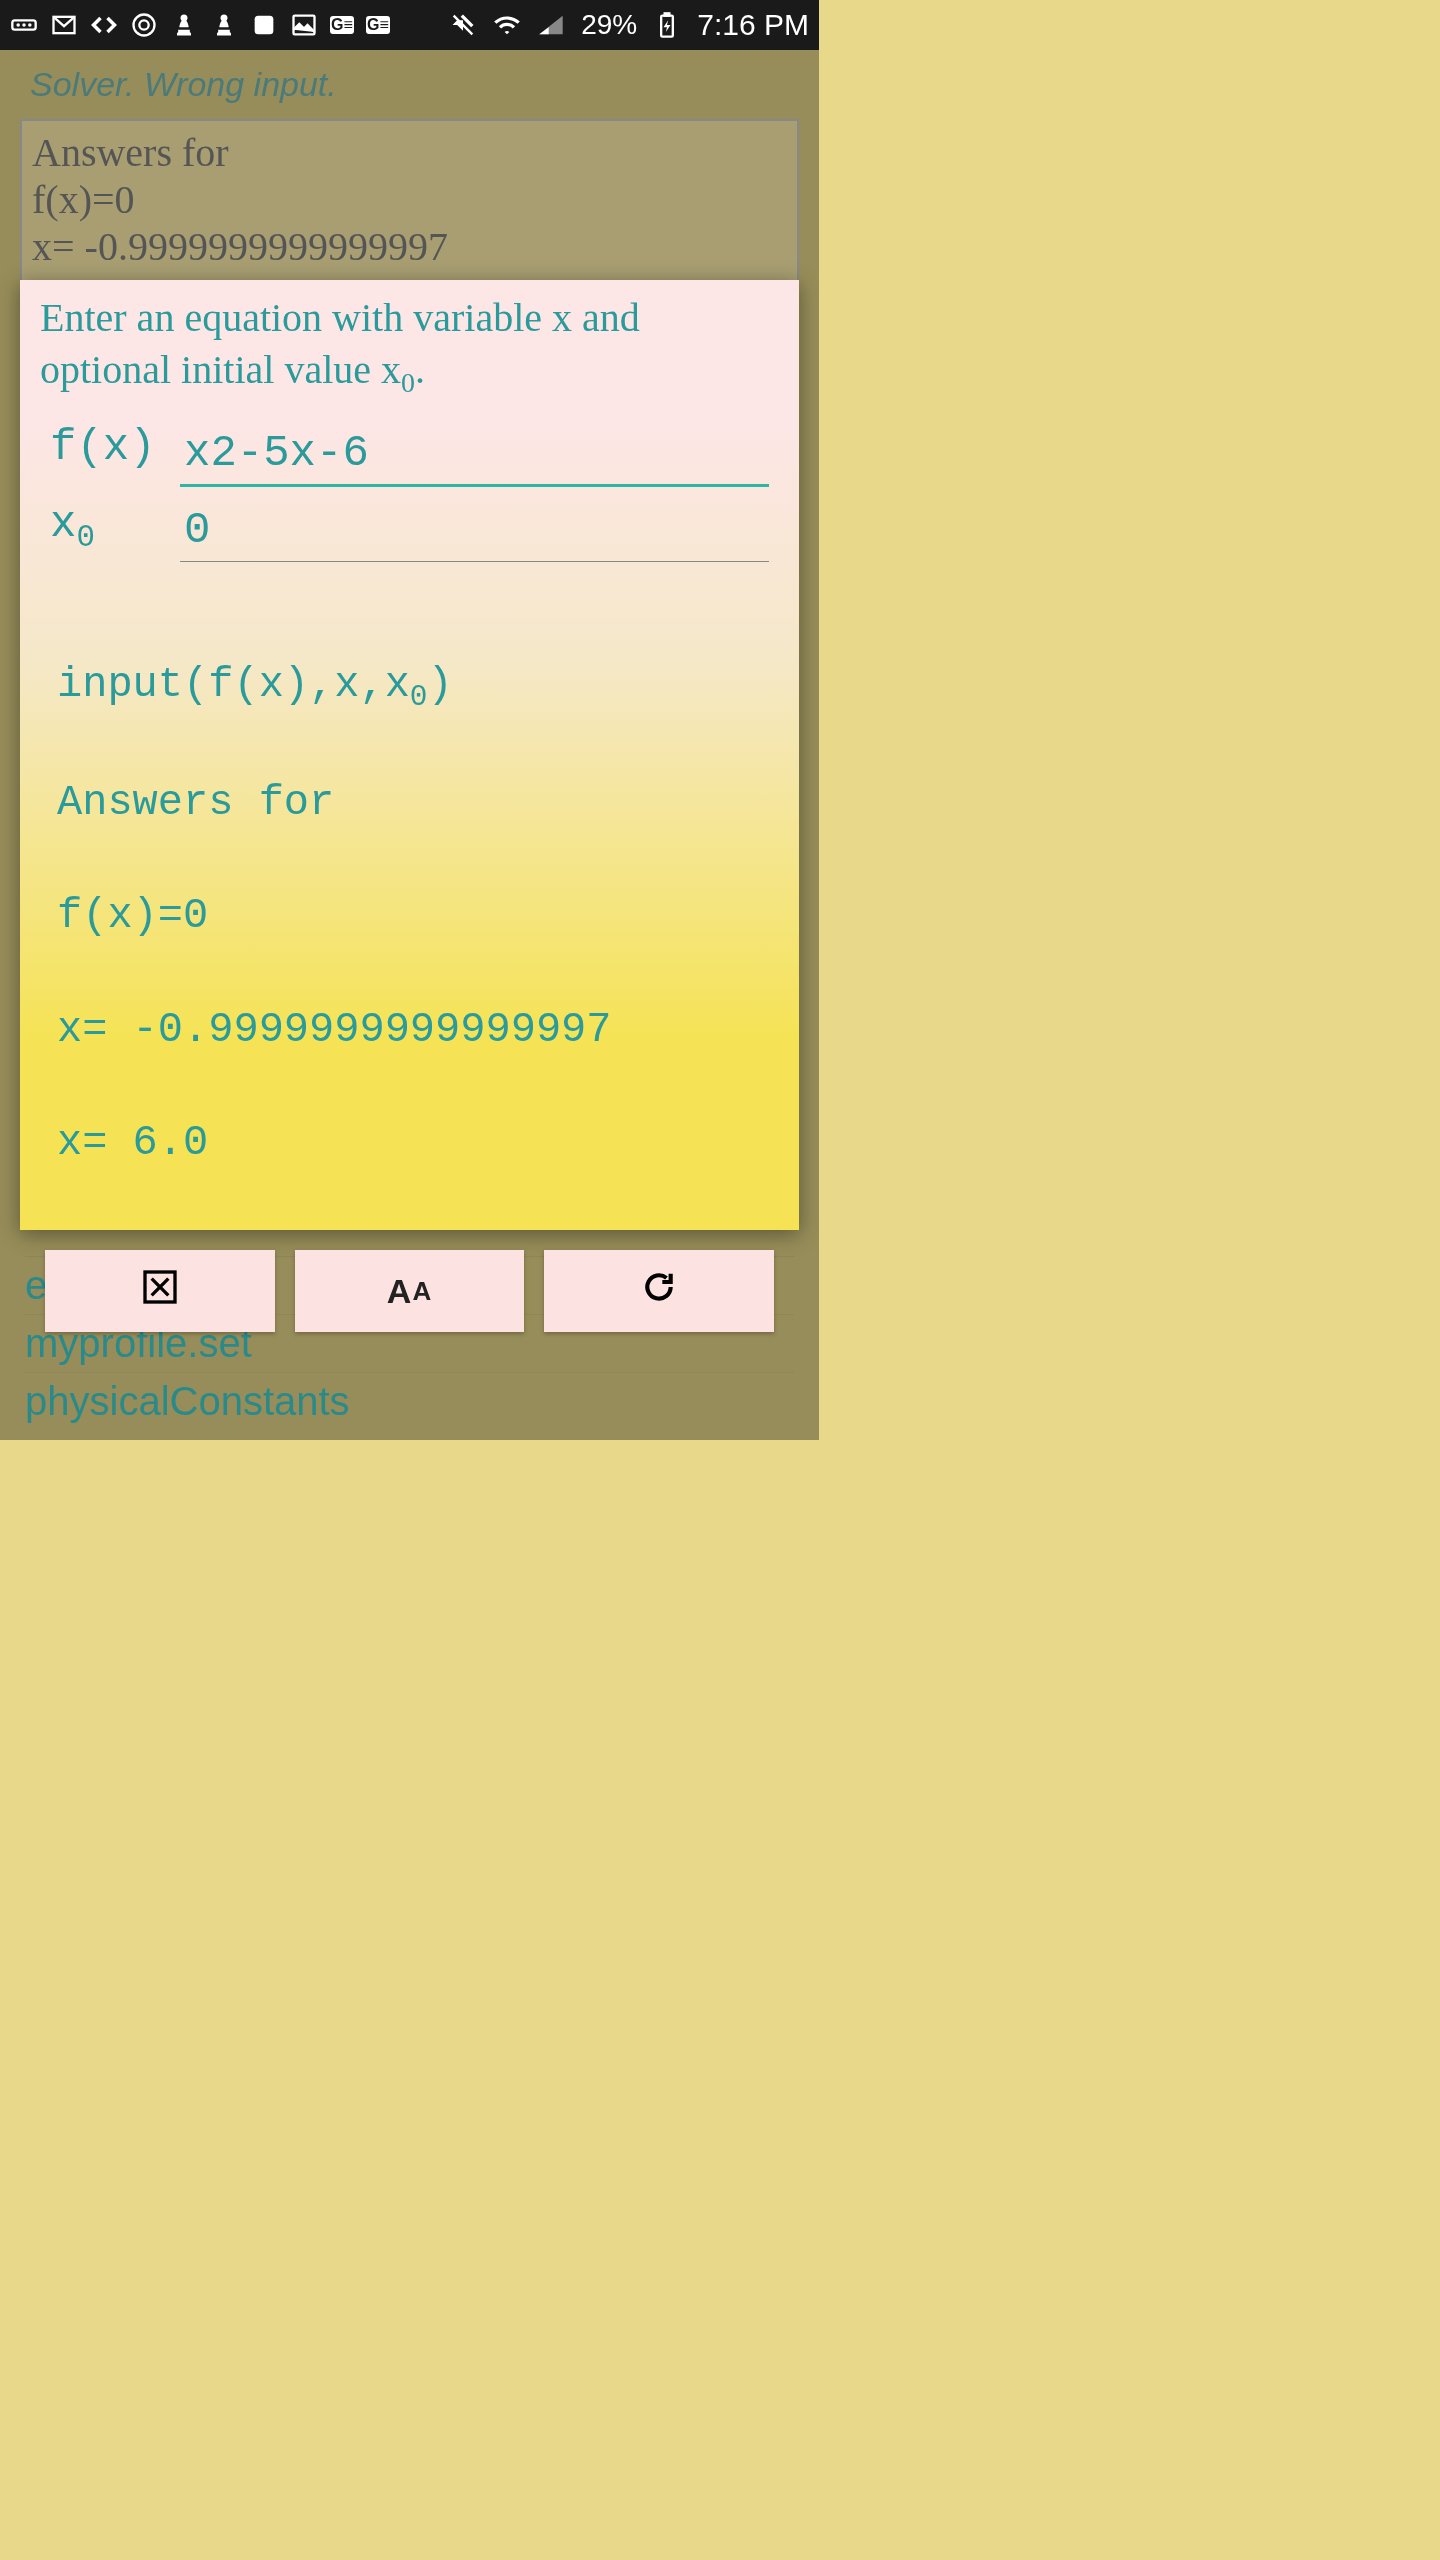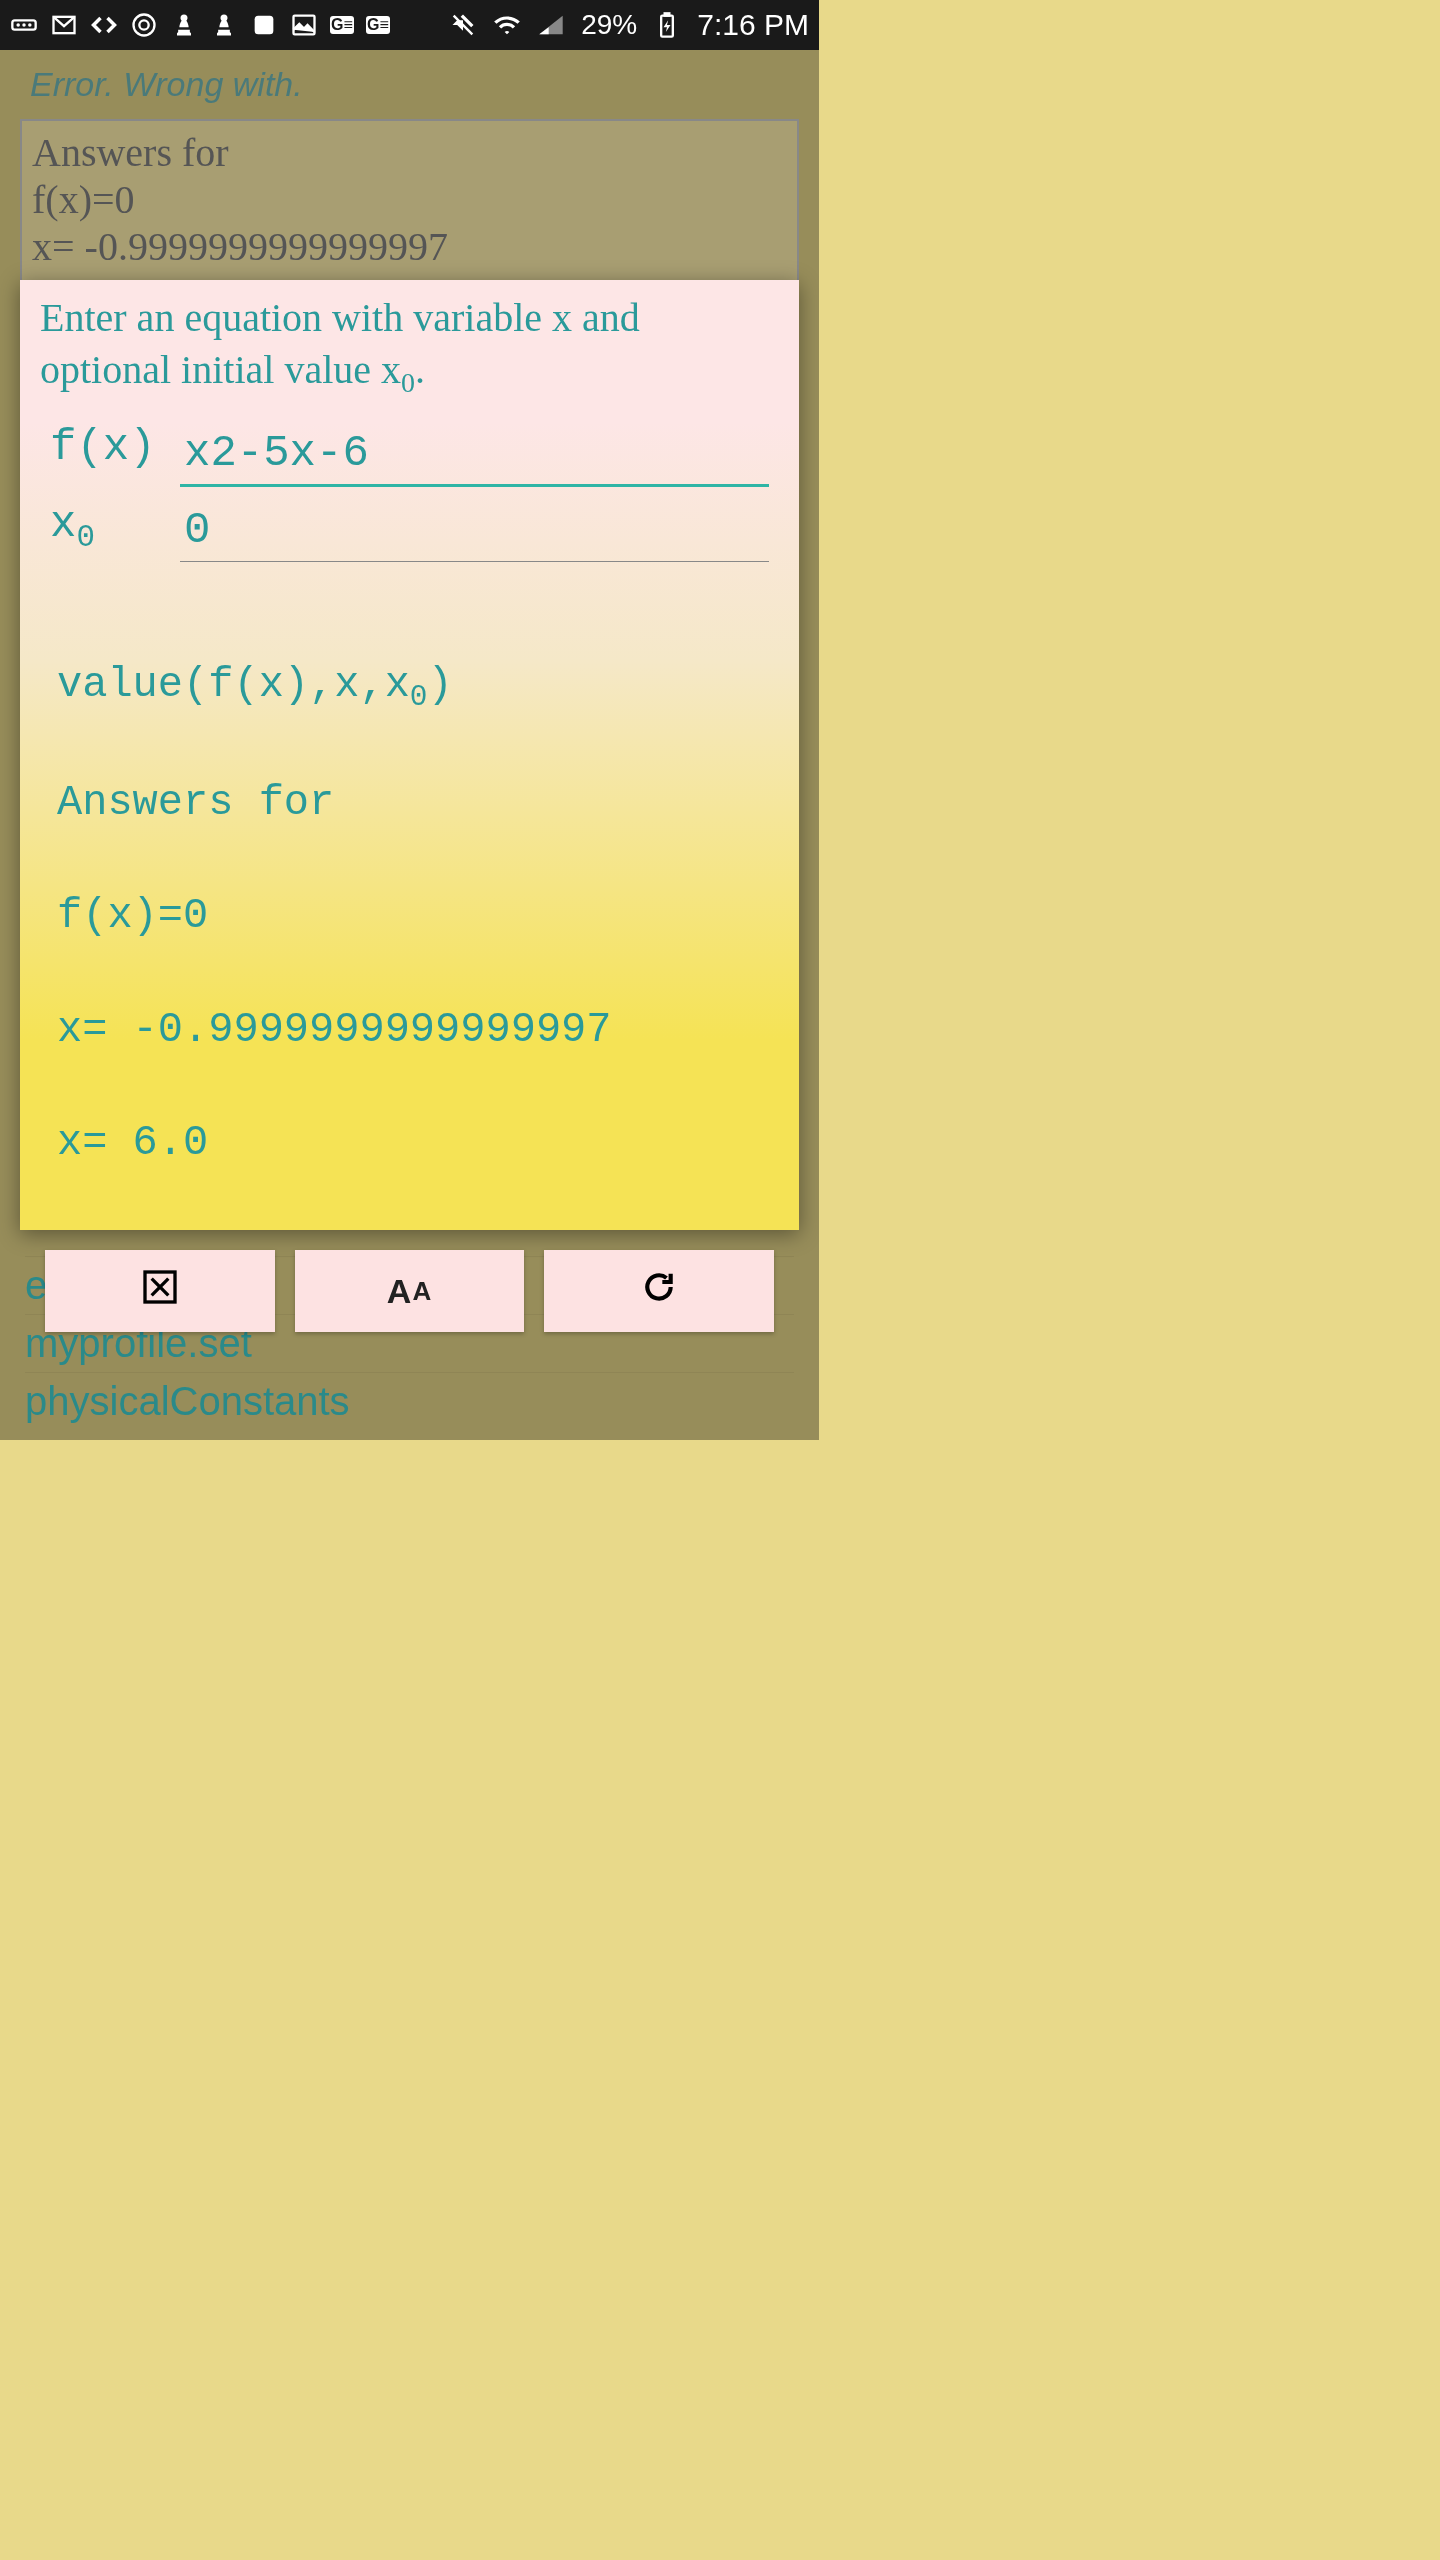--- a/index.html
+++ b/index.html
@@ -216,21 +216,21 @@
           <rect x="7" y="4" width="10" height="18" rx="1"></rect>
           <rect x="10" y="2" width="4" height="2" fill="#fff"></rect>
           <path d="M13 8l-4 6h3l-1 4 4-6h-3l1-4z" fill="#fff" stroke="none"></path>
         </svg>
     </span>
     <span style="font-size:30px;">7:16 PM</span>
   </div>
 </div>
 
 <div class="bg-content">
-  <div class="bg-error">Error. Wrong with.</div>
+  <div class="bg-error">Solver. Wrong input.</div>
   <div class="bg-panel">
     <div>Answers for</div>
     <div>f(x)=0</div>
     <div>x= -0.9999999999999997</div>
   </div>
   <div class="bg-list">
     <div class="bg-list-item">equation</div>
     <div class="bg-list-item">myprofile.set</div>
     <div class="bg-list-item">physicalConstants</div>
   </div>
@@ -247,21 +247,21 @@
   </div>
 
   <div class="input-row">
     <span class="input-label">
       <span>x</span><span class="sub">0</span>
     </span>
     <input class="input-field inactive" value="0" style="">
   </div>
 
   <div class="output-panel">
-    <div><span>value(f(x),x,x</span><span class="sub">0</span><span>)</span></div>
+    <div><span>input(f(x),x,x</span><span class="sub">0</span><span>)</span></div>
     <div>Answers for</div>
     <div>f(x)=0</div>
     <div>x= -0.9999999999999997</div>
     <div>x= 6.0</div>
   </div>
 
   <div class="dialog-buttons">
     <button class="dlg-btn">
       <span>
         <svg viewBox="0 0 24 24" fill="none" stroke="#000" stroke-width="2">

